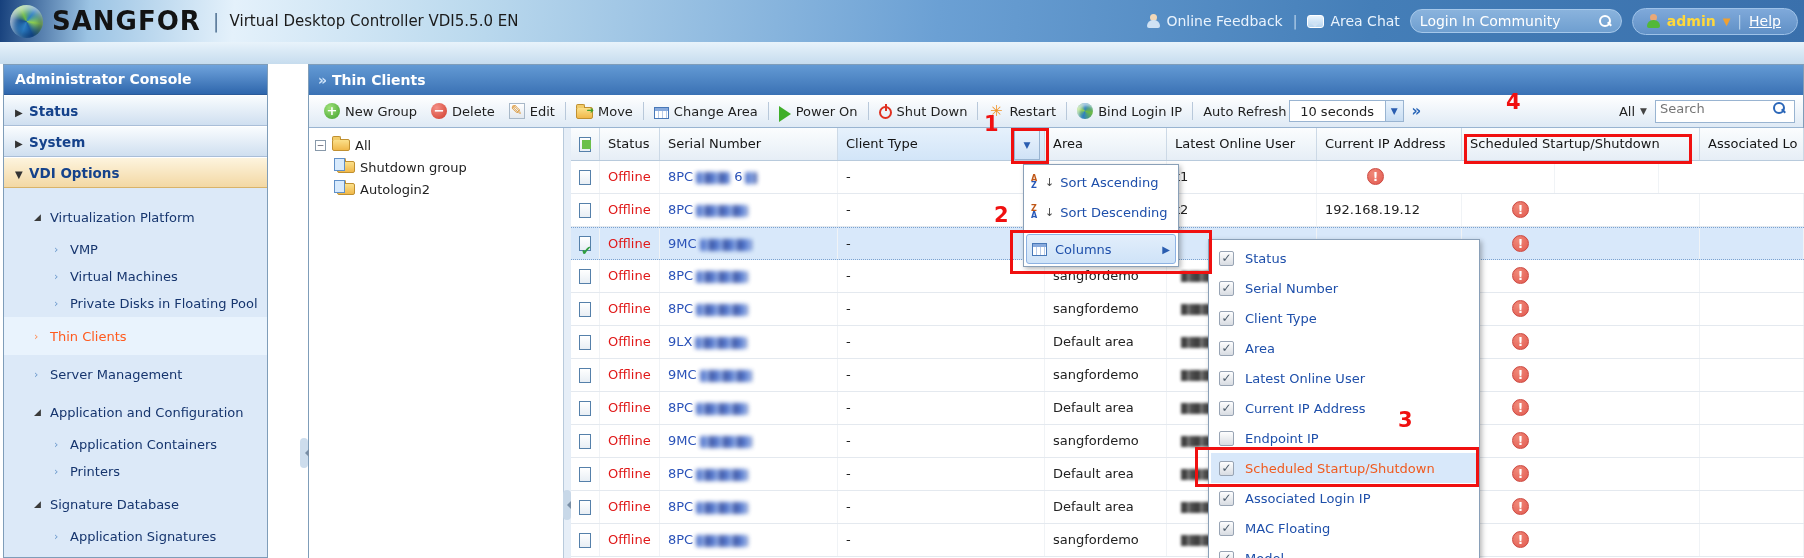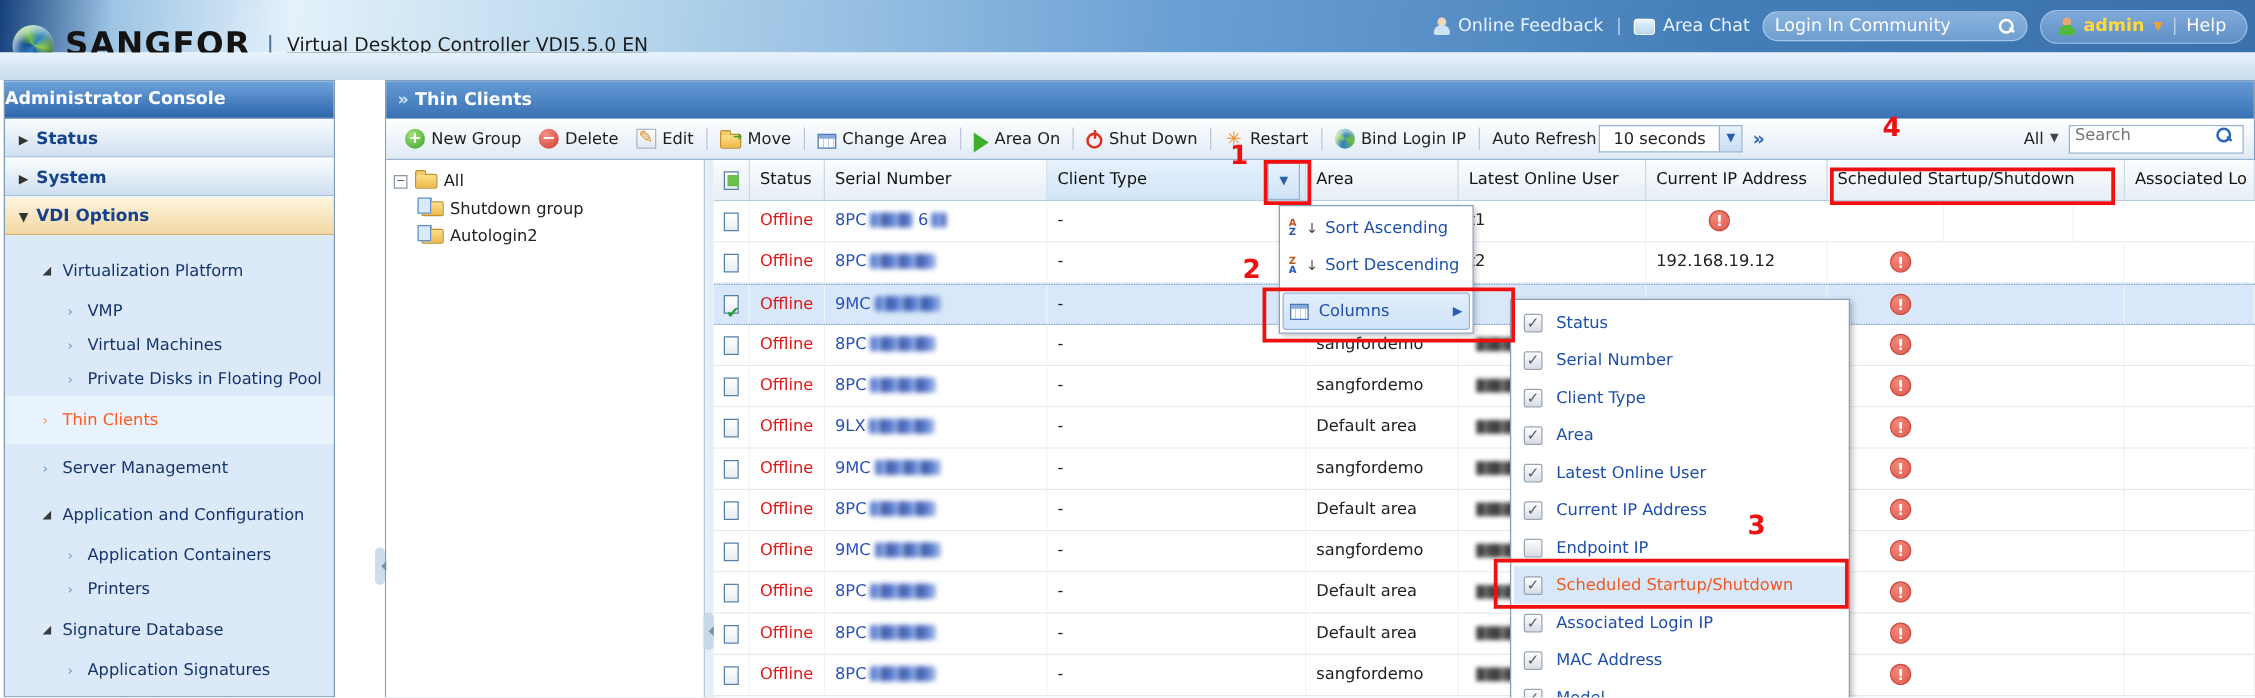--- a/index.html
+++ b/index.html
@@ -5,21 +5,21 @@
   * { margin:0; padding:0; box-sizing:border-box; }
   body { background:#fff; }
   #page { position:relative; width:1804px; height:558px; overflow:hidden;
           font-family:"DejaVu Sans", sans-serif; font-size:13px; color:#222; background:#fff; }
 
   
   .banner { position:absolute; left:0; top:0; width:1804px; height:42px;
     background:linear-gradient(94deg,#16407c 0%,#9cc4e4 5%,#e4f1fb 13%,#bcdaee 26%,#6ba0d4 52%,#447eb8 76%,#3a70ac 100%); }
   .banner-strip { position:absolute; left:0; top:42px; width:1804px; height:22px;
     background:linear-gradient(#e8f3fb,#c6dcee); }
-  .brand-wrap { position:absolute; left:10px; top:18px; display:flex; align-items:center; height:36px;text-decoration:underline; }
+  .brand-wrap { position:absolute; left:10px; top:3px; display:flex; align-items:center; height:36px; }
   .globe { width:33px; height:33px; border-radius:50%;
     background:conic-gradient(from 200deg,#2d7fc4,#17508e 22%,#6dbb42 38%,#2d7fc4 55%,#8fd050 72%,#1b5fa8 88%,#2d7fc4);
     box-shadow:inset 3px 5px 6px rgba(255,255,255,.65), inset -3px -4px 6px rgba(0,20,60,.45); }
   .brand-text { font-size:26px; font-weight:bold; color:#131313; letter-spacing:1px; margin-left:9px; }
   .brand-sep { color:#5a7a9a; font-size:20px; margin:0 10px 0 12px; font-weight:normal; }
   .product { font-size:15px; color:#1b1b1b; }
   .banner-right { position:absolute; right:6px; top:7px; height:28px; display:flex; align-items:center; gap:10px; color:#e9f3fd; font-size:14px; }
   .blink { display:flex; align-items:center; gap:6px; cursor:pointer; white-space:nowrap; }
   .vdiv { color:#b8d2ea; }
   .person-ic { width:13px; height:14px; position:relative; }
@@ -31,26 +31,26 @@
   .chat-ic::after { content:""; position:absolute; left:3px; bottom:-4px; border:4px solid transparent; border-top-color:#cfe2f4; }
   .community-pill { display:flex; align-items:center; justify-content:space-between; width:212px; height:24px; border-radius:12px;
     background:linear-gradient(#8ab3dd,#6f9fd0); border:1px solid #a6c8ea; color:#fff; padding:0 9px; cursor:pointer; }
   .mag { width:14px; height:14px; position:relative; }
   .mag::before { content:""; position:absolute; left:1px; top:1px; width:8px; height:8px; border:2px solid #fff; border-radius:50%; }
   .mag::after { content:""; position:absolute; left:9px; top:9px; width:5px; height:2px; background:#fff; transform:rotate(45deg); }
   .admin-box { display:flex; align-items:center; gap:7px; height:27px; border-radius:14px; padding:0 16px 0 14px;
     background:linear-gradient(#7fa9da,#6090c6); border:1px solid #9ec2e8; }
   .admin-name { color:#ffd83a; font-weight:bold; }
   .caret-orange { color:#f0a030; font-size:10px; }
-  .help-link { color:#fff; }
+  .help-link { color:#fff;text-decoration:underline; }
 
   
   .sidebar { position:absolute; left:3px; top:64px; width:265px; height:494px;
     border:1px solid #7f9db9; background:#dce9f8; overflow:hidden; }
-  .sb-header { height:30px; line-height:29px; color:#fff; font-weight:bold; font-size:14px;
+  .sb-header { height:30px; line-height:29px; padding-left:11px; color:#fff; font-weight:bold; font-size:14px;
     background:linear-gradient(#6fa3dc,#2e66ac); border-bottom:1px solid #2a5a98; }
   .sb-acc { height:31px; line-height:30px; padding-left:11px; color:#15428b; font-weight:bold; font-size:13.5px;
     background:linear-gradient(#f9fcfe,#cfdff0); border-top:1px solid #fff; border-bottom:1px solid #a9bed8; cursor:pointer; }
   .sb-acc .arr { display:inline-block; width:14px; color:#333; font-size:10px; }
   .sb-acc.expanded { background:linear-gradient(#fdf4de,#f3d8a4); border-bottom:1px solid #d8b36a; }
   .sb-items { padding-top:10px; }
   .sb-item { display:flex; align-items:center; color:#16356e; cursor:pointer; white-space:nowrap; }
   .sb-item.lvl1 { height:38px; padding-left:30px; }
   .sb-item.lvl2 { height:27px; padding-left:50px; }
   .sb-item .mark { display:inline-block; width:16px; font-size:11px; color:#6a98cc; }
@@ -289,21 +289,21 @@
             <span>Move</span>
           </span>
           <span class="tsep"></span>
           <span class="tbtn">
             <span class="ic ic-grid"></span>
             <span>Change Area</span>
           </span>
           <span class="tsep"></span>
           <span class="tbtn">
             <span class="ic ic-play"></span>
-            <span>Area On</span>
+            <span>Power On</span>
           </span>
           <span class="tsep"></span>
           <span class="tbtn">
             <span class="ic ic-power"></span>
             <span>Shut Down</span>
           </span>
           <span class="tsep"></span>
           <span class="tbtn">
             <span class="ic ic-restart">✳</span>
             <span>Restart</span>
@@ -587,21 +587,21 @@
       <div class="sm-item hl">
         <span class="cb">✓</span>
         <span>Scheduled Startup/Shutdown</span>
       </div>
       <div class="sm-item">
         <span class="cb">✓</span>
         <span>Associated Login IP</span>
       </div>
       <div class="sm-item">
         <span class="cb">✓</span>
-        <span>MAC Address</span>
+        <span>MAC Floating</span>
       </div>
       <div class="sm-item">
         <span class="cb">✓</span>
         <span>Model</span>
       </div>
     </div>
 
   <div class="ann" style="left:1011px;top:128px;width:38px;height:36px;"></div>
   <div class="ann-num" style="left:984px;top:112px;">1</div>
   <div class="ann" style="left:1010px;top:230px;width:202px;height:44px;"></div>

